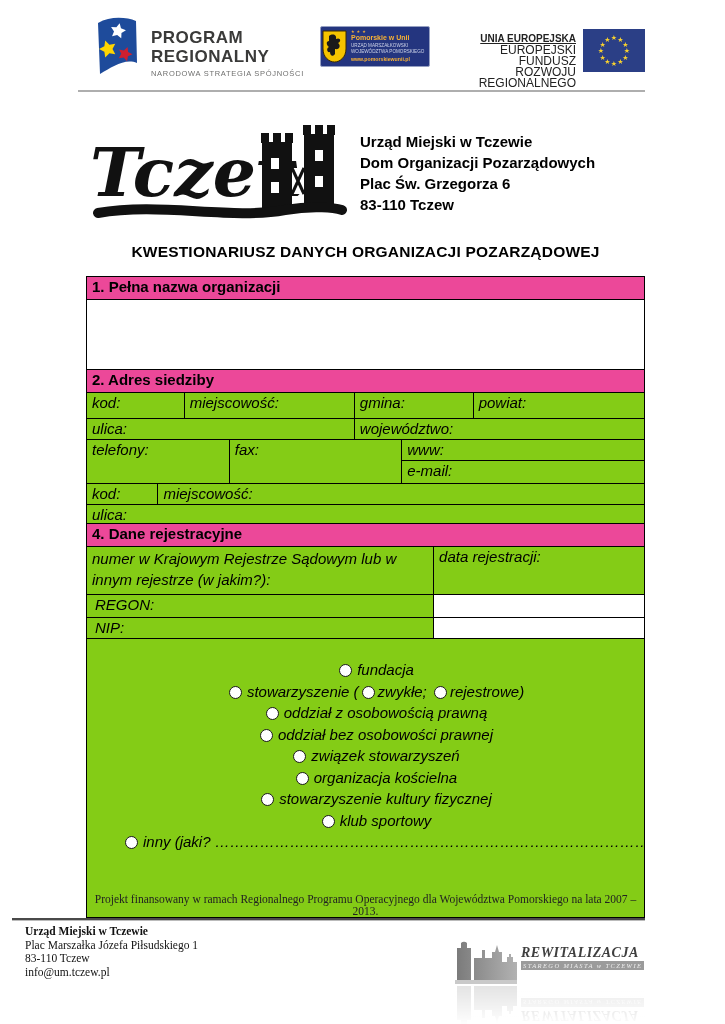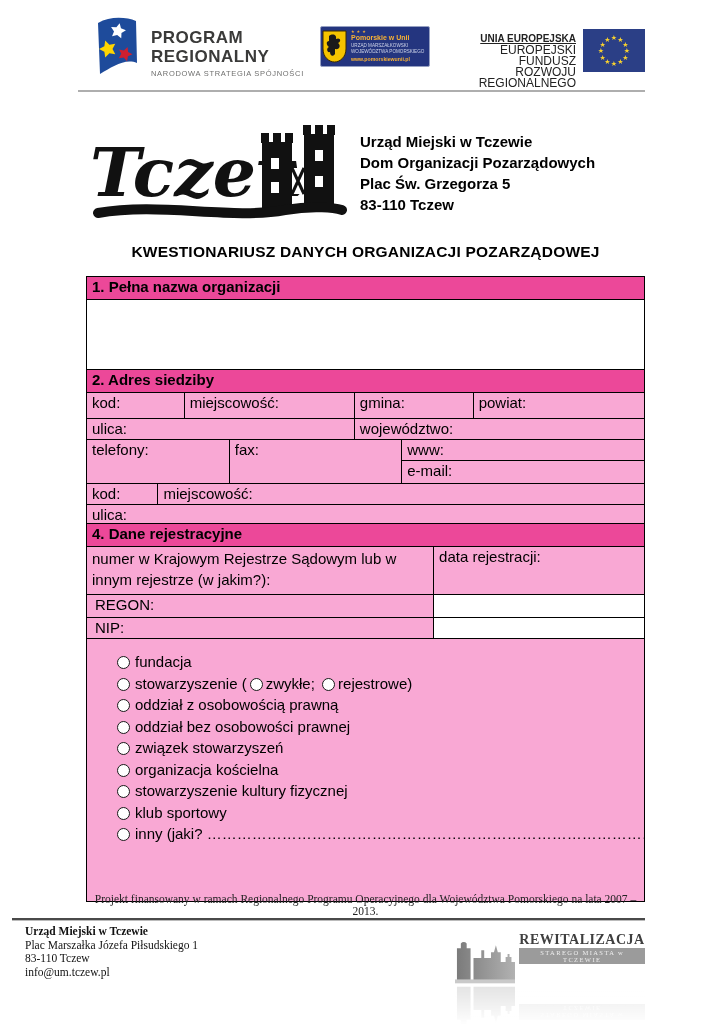--- a/index.html
+++ b/index.html
@@ -30,37 +30,37 @@
   .tczew-logo{position:absolute;left:90px;top:120px;}
   .lh-address{position:absolute;left:360px;top:131px;font-size:15px;font-weight:bold;line-height:21px;}
 
   .doc-title{position:absolute;left:86px;top:243px;width:559px;text-align:center;font-size:15.5px;font-weight:bold;letter-spacing:.2px;}
 
   
   .formwrap{position:absolute;left:86px;top:277px;width:559px;}
   table.ft{width:100%;border-collapse:collapse;table-layout:fixed;margin-top:-1px;}
   table.ft td{border:1px solid #000;font-size:15px;vertical-align:top;padding:1px 5px 2px 5px;overflow:hidden;}
   td.sect{background:#ec4899;font-weight:bold;height:19px;}
-  td.lbl{background:#f9a8d4;}
+  td.lbl{background:#84cc16;font-style:italic;}
   td.empty{background:#fff;}
 
   
   .opts{list-style:none;margin:4px 0 10px 0;padding:0 0 0 22px;}
   .opts li{line-height:21.5px;font-size:15px;white-space:nowrap;}
   .radio{display:inline-block;width:13px;height:13px;border:1.5px solid #1a1a1a;border-radius:50%;background:#fff;vertical-align:-2px;margin-right:5px;box-sizing:border-box;}
   .radio.inline{margin:0 3px 0 3px;}
 
   
   .footnote{position:absolute;left:86px;top:893px;width:559px;text-align:center;font-family:"Liberation Serif",serif;font-size:11.5px;color:#222;}
   .footer-rule{position:absolute;left:12px;top:918px;width:633px;height:2px;background:#4a4a4a;border-bottom:1px solid #bbb;}
   .footer-left{position:absolute;left:25px;top:925px;font-family:"Liberation Serif",serif;font-size:11.5px;line-height:13.5px;color:#111;}
   .footer-left .fname{font-weight:bold;}
 
   .rew-logo{position:absolute;left:455px;top:932px;width:190px;}
-  .rew-main{display:flex;align-items:flex-start;}
+  .rew-main{display:flex;align-items:center;font-style:italic;}
   .rew-texts{margin-left:4px;margin-bottom:2px;}
   .rew-title{font-family:"Liberation Serif",serif;font-weight:bold;font-size:14px;color:#3f3f3f;letter-spacing:.5px;line-height:15px;}
   .rew-sub{font-family:"Liberation Serif",serif;font-size:6.5px;color:#efefef;background:#9b9b9b;letter-spacing:1.4px;text-align:center;padding:1px 2px;margin-top:1px;}
   .rew-reflection{transform:scaleY(-1);opacity:.28;position:relative;}
   .rew-reflection::after{content:"";position:absolute;inset:0;background:linear-gradient(0deg,rgba(255,255,255,0) 0%,rgba(255,255,255,.95) 75%);}
 </style>
 </head>
 <body>
 
 <div class="page">
@@ -140,21 +140,21 @@
 
     <rect x="202" y="48" width="12" height="26" fill="#fff"></rect>
     <path d="M202,48 L214,74 M214,48 L202,74" stroke="#111" stroke-width="3"></path>
 
     <path d="M8,93 C70,82 140,100 195,90 C225,85 245,88 252,90" stroke="#111" stroke-width="10" fill="none" stroke-linecap="round"></path>
   </svg>
 
   <div class="lh-address">
     <div>Urząd Miejski w Tczewie</div>
     <div>Dom Organizacji Pozarządowych</div>
-    <div>Plac Św. Grzegorza 5</div>
+    <div>Plac Św. Grzegorza 6</div>
     <div>83-110 Tczew</div>
   </div>
 
   <div class="doc-title">KWESTIONARIUSZ DANYCH ORGANIZACJI POZARZĄDOWEJ</div>
 
   <div class="formwrap">
 
     <table class="ft">
       <tbody>
           <tr>
@@ -263,21 +263,21 @@
       <tr style="height:19px;">
         <td class="lbl" style="padding-left:8px;">NIP:</td>
         <td class="empty"></td>
       </tr>
     </tbody>
       </table>
 
     <table class="ft">
       <tbody>
       <tr>
-            <td class="lbl" style="padding:8px;">
+            <td class="lbl" style="padding:16px;text-align:center;">
         <ul class="opts">
           <li><span class="radio"></span><span>fundacja</span></li>
           <li><span class="radio"></span><span>stowarzyszenie (</span><span class="radio inline"></span><span>zwykłe;</span> <span class="radio inline"></span><span>rejestrowe)</span></li>
           <li><span class="radio"></span><span>oddział z osobowością prawną</span></li>
           <li><span class="radio"></span><span>oddział bez osobowości prawnej</span></li>
           <li><span class="radio"></span><span>związek stowarzyszeń</span></li>
           <li><span class="radio"></span><span>organizacja kościelna</span></li>
           <li><span class="radio"></span><span>stowarzyszenie kultury fizycznej</span></li>
           <li><span class="radio"></span><span>klub sportowy</span></li>
           <li><span class="radio"></span><span>inny (jaki? ……………………………………………………………………………………)</span></li>

